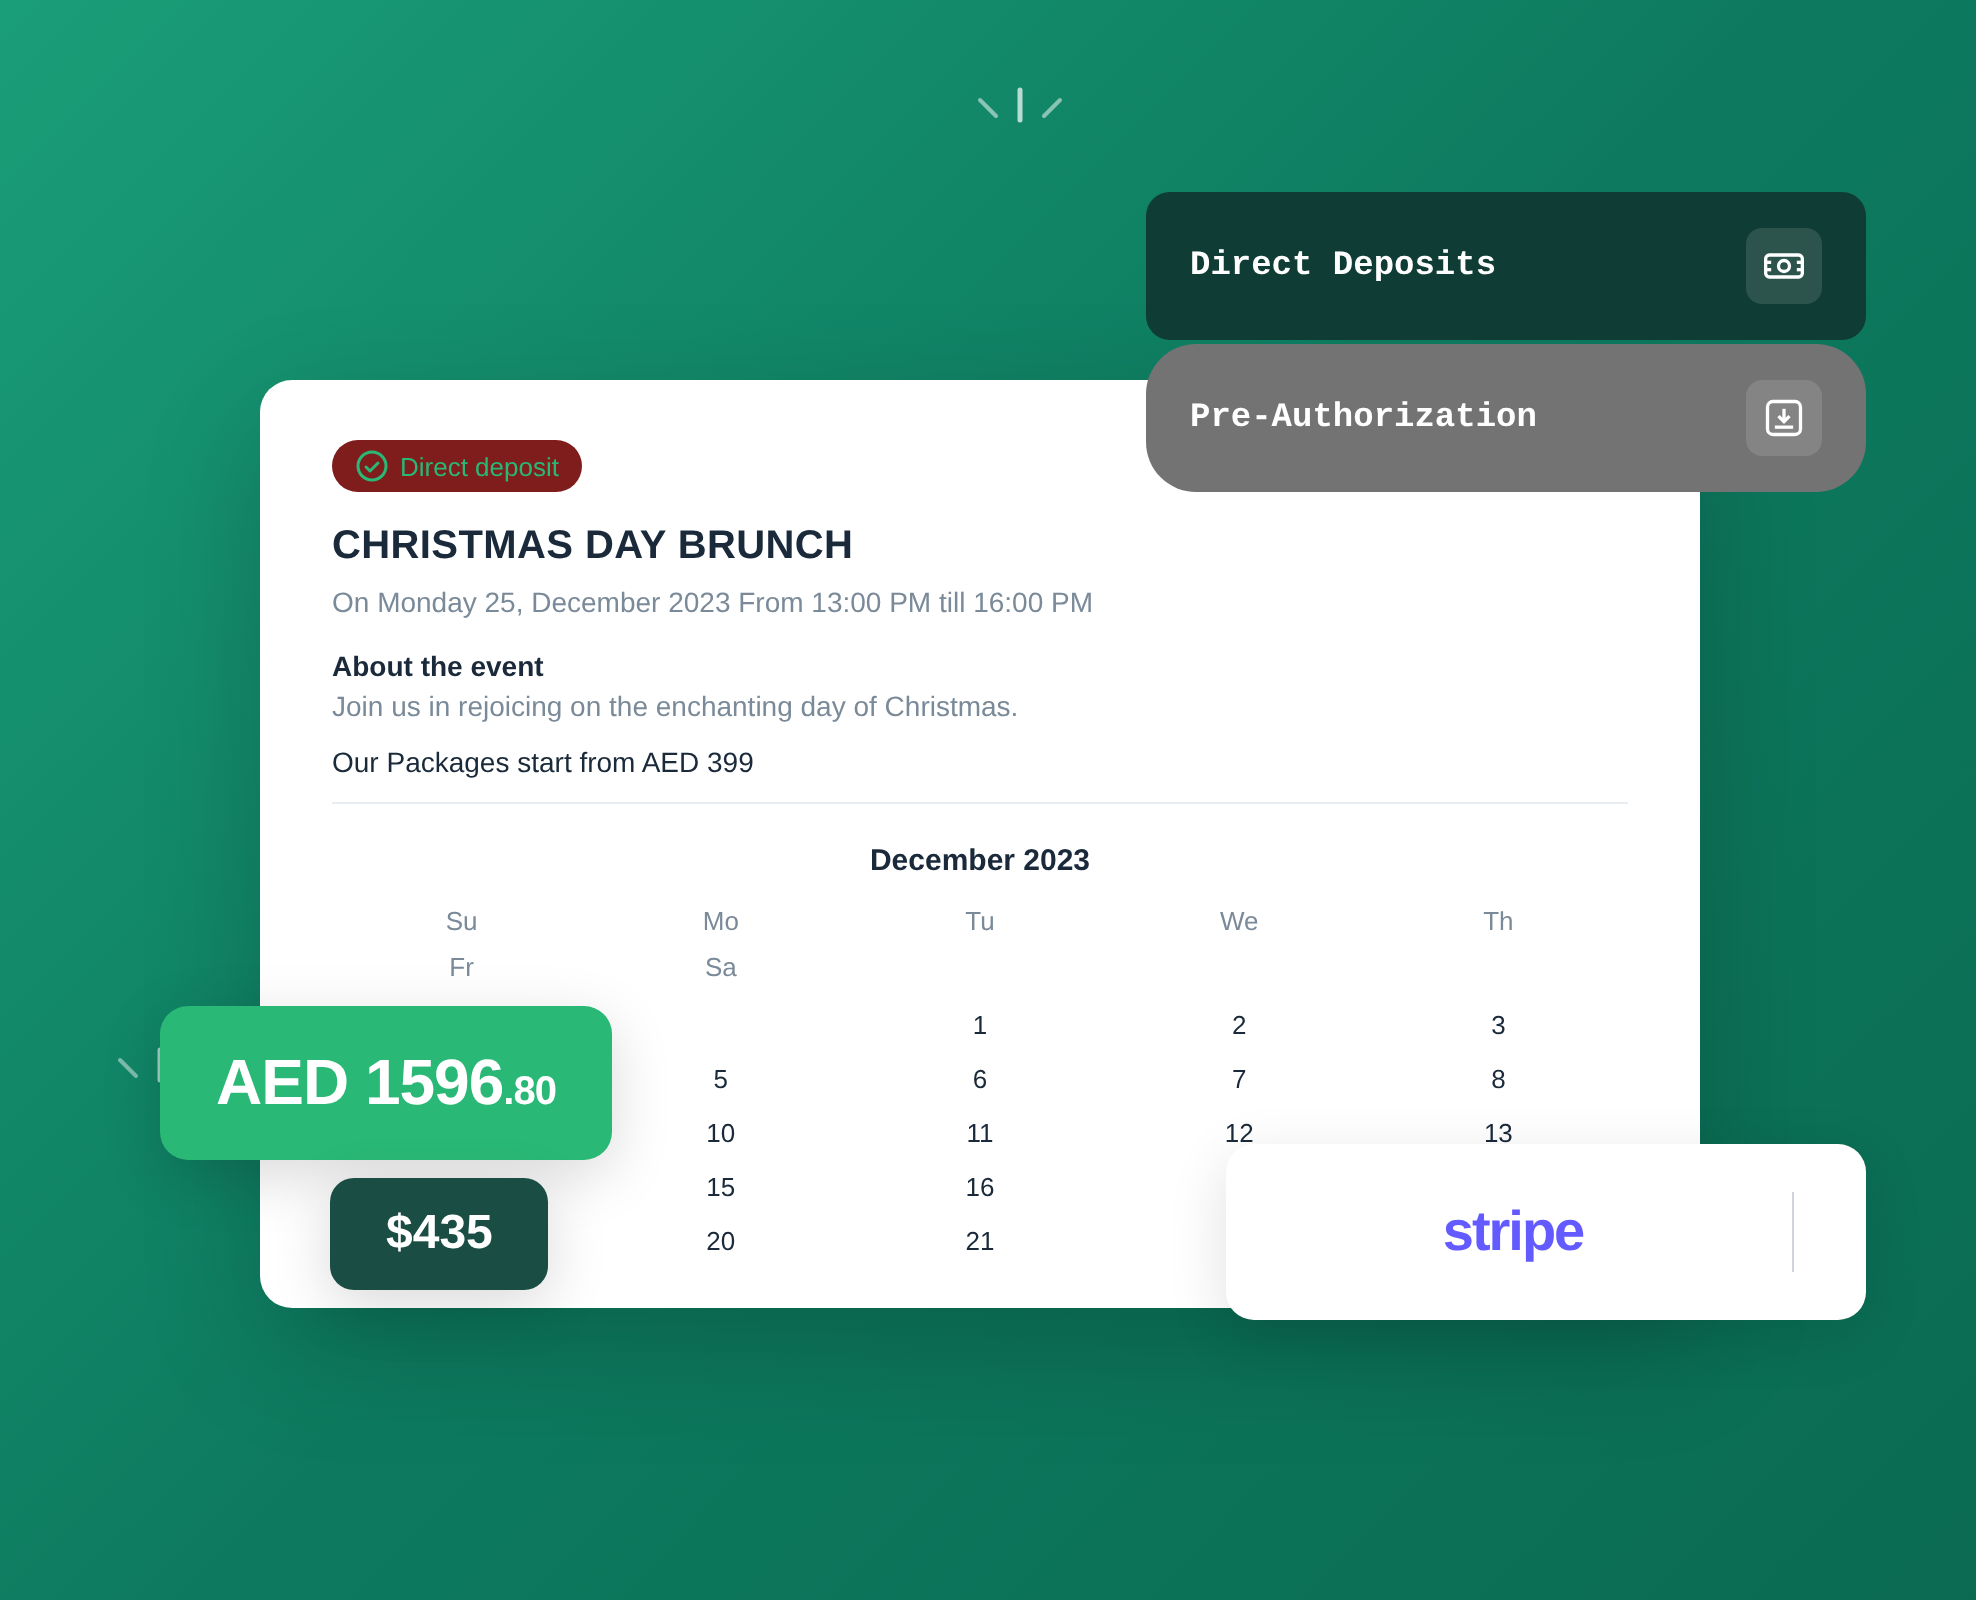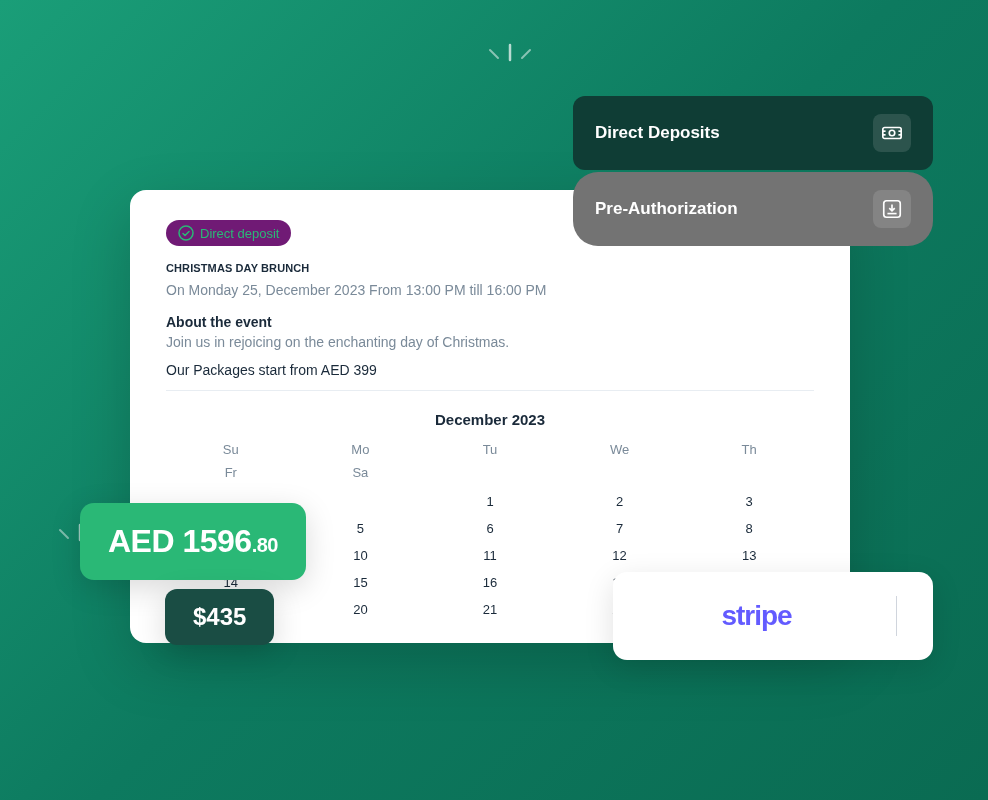--- a/index.html
+++ b/index.html
@@ -38,35 +38,35 @@
       border-radius: 16px;
       padding: 30px 36px 20px 36px;
       box-shadow: 0 20px 60px rgba(0,0,0,0.18);
       z-index: 2;
     }
 
     .direct-deposit-badge {
       display: inline-flex;
       align-items: center;
       gap: 6px;
-      background: #701a75;
+      background: #7f1d1d;
       color: #2ab876;
       border-radius: 20px;
       padding: 5px 12px;
       font-size: 13px;
       font-weight: 500;
       margin-bottom: 16px;
     }
     .direct-deposit-badge .badge-icon {
       width: 16px;
       height: 16px;
     }
 
     .event-title {
-      font-size: 11px;
+      font-size: 20px;
       font-weight: 700;
       color: #1a2a3a;
       margin-bottom: 8px;
       letter-spacing: 0.01em;
     }
     .event-date {
       font-size: 14px;
       color: #7a8a99;
       margin-bottom: 16px;
     }
@@ -127,20 +127,21 @@
       right: 55px;
       display: flex;
       align-items: center;
       justify-content: space-between;
       width: 360px;
       background: #0f3d35;
       border-radius: 12px;
       padding: 18px 22px;
       cursor: pointer;
       z-index: 10;
+      font-family: Liberation Mono, monospace;
     }
     .menu-button.direct-deposits {
       top: 96px;
     }
     .menu-button.pre-authorization {
       top: 172px;
       background: #737373;
       border-radius: 25px;
     }
     .menu-button-label {

